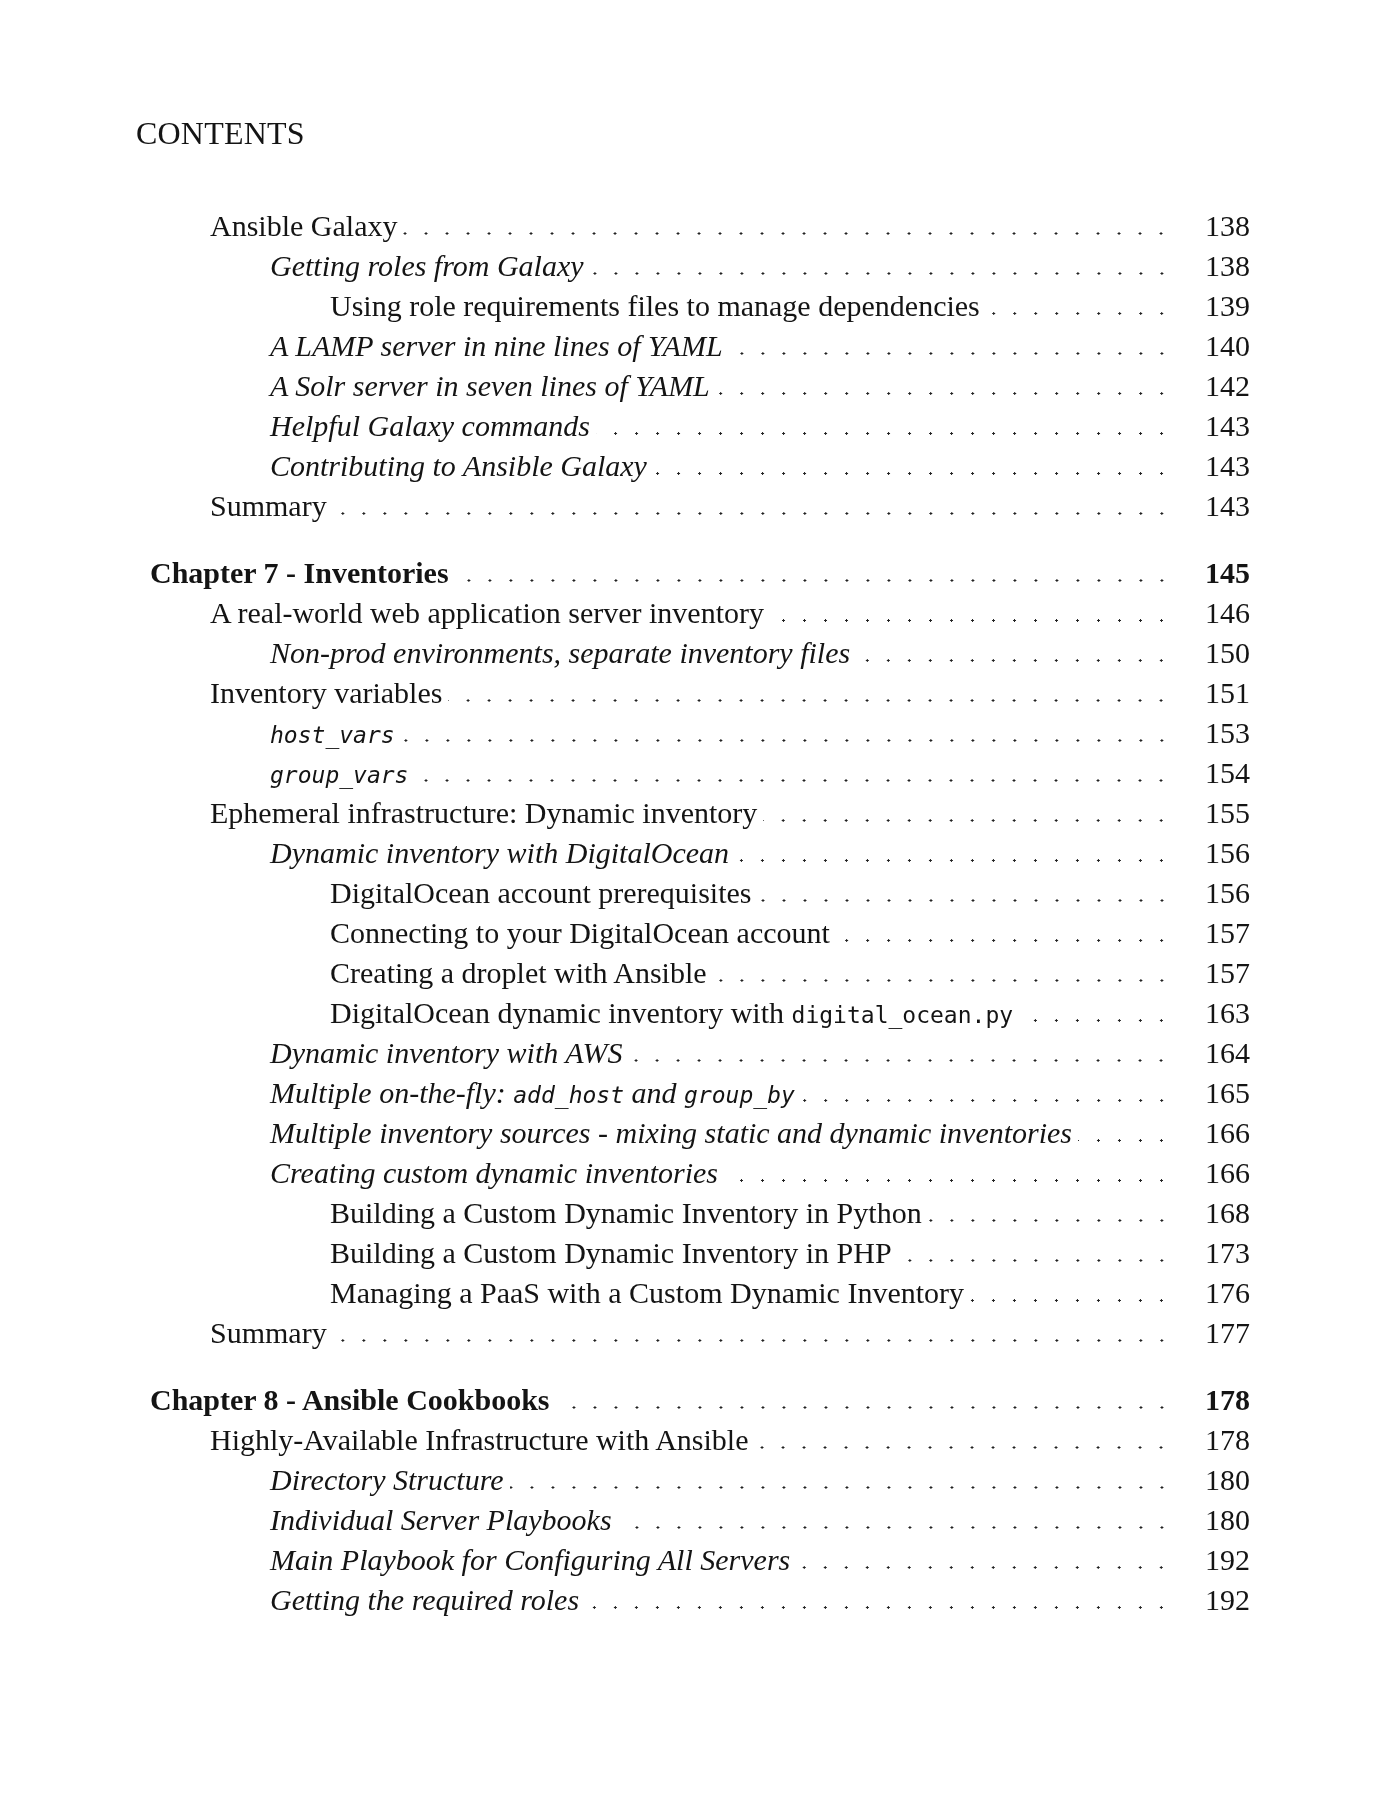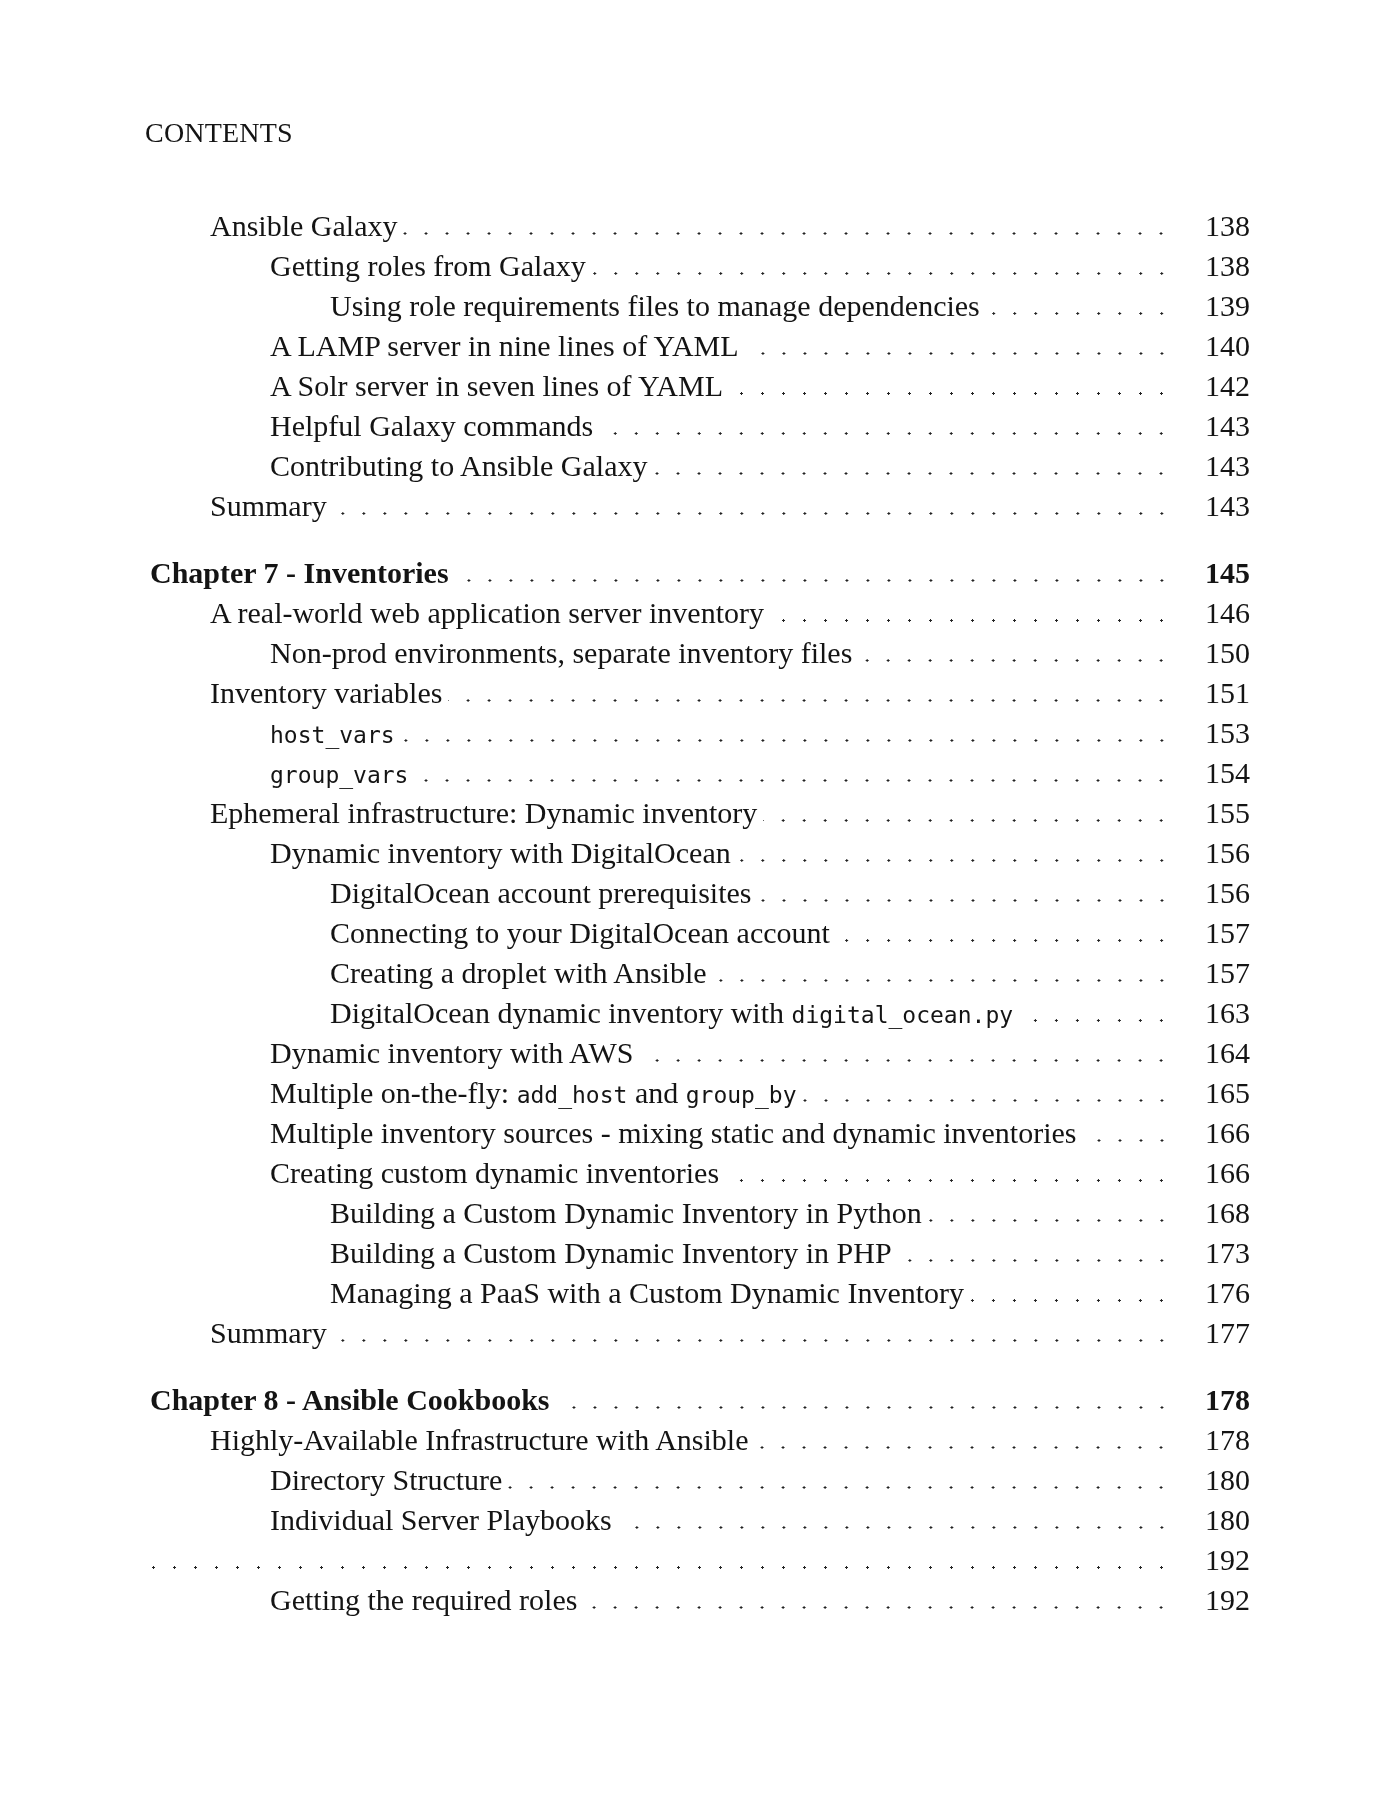--- a/index.html
+++ b/index.html
@@ -1,33 +1,33 @@
 <!DOCTYPE html>
 <html><head>
 <meta charset="utf-8">
 <style>
   html, body { margin: 0; padding: 0; background: #ffffff; }
   body { width: 1400px; height: 1820px; position: relative; overflow: hidden;
          font-family: "Liberation Serif", "DejaVu Serif", serif; color: #141414; }
-  .running-head { position: absolute; left: 145px; top: 118px; font-size: 28px;
+  .running-head { position: absolute; left: 136px; top: 118px; font-size: 32px;
                   letter-spacing: 0.2px; line-height: 30px; }
   .toc { position: absolute; left: 150px; top: 206px; width: 1100px; }
   .row { position: relative; height: 40px; line-height: 40px; font-size: 30px; display: flex; align-items: baseline; white-space: nowrap; }
   .row.chapter { margin-top: 27px; font-weight: bold; justify-content: center; }
   .row.first { margin-top: 0; justify-content: flex-end; }
   .row .title { flex: 0 0 auto; background: #fff; padding-right: 6px; position: relative; z-index: 1; }
   .row .leader { flex: 1 1 auto; overflow: hidden; position: relative; height: 40px; align-self: stretch; }
   .row .leader::before {
     content: ""; position: absolute; right: 4px; left: 0; bottom: 11px; height: 3px;
     background-image: radial-gradient(circle, #222 1.1px, transparent 1.4px);
     background-size: 21px 3px; background-repeat: repeat-x; background-position: right center;
   }
   .row .page { flex: 0 0 60px; text-align: right; padding-left: 14px; }
   .lvl1 .title { padding-left: 60px; }
-  .lvl2 .title { padding-left: 120px; }
+  .lvl2 .title { padding-left: 120px; font-style: italic; }
   .lvl3 .title { padding-left: 180px; }
   .mono { font-family: "DejaVu Sans Mono", "Liberation Mono", monospace; font-size: 23px; }
 </style>
 </head>
 <body>
 
 <div class="running-head">CONTENTS</div>
 
 <div class="toc" id="toc">
     <div class="row lvl1 first">
@@ -184,20 +184,21 @@
       <span class="title"><span>Directory Structure</span></span>
       <span class="leader"></span>
       <span class="page">180</span>
     </div>
     <div class="row lvl2">
       <span class="title"><span>Individual Server Playbooks</span></span>
       <span class="leader"></span>
       <span class="page">180</span>
     </div>
     <div class="row lvl2">
+      <span class="title"><span>Main Playbook for Configuring All Servers</span></span>
       <span class="leader"></span>
       <span class="page">192</span>
     </div>
     <div class="row lvl2">
       <span class="title"><span>Getting the required roles</span></span>
       <span class="leader"></span>
       <span class="page">192</span>
     </div>
   </div>
 

